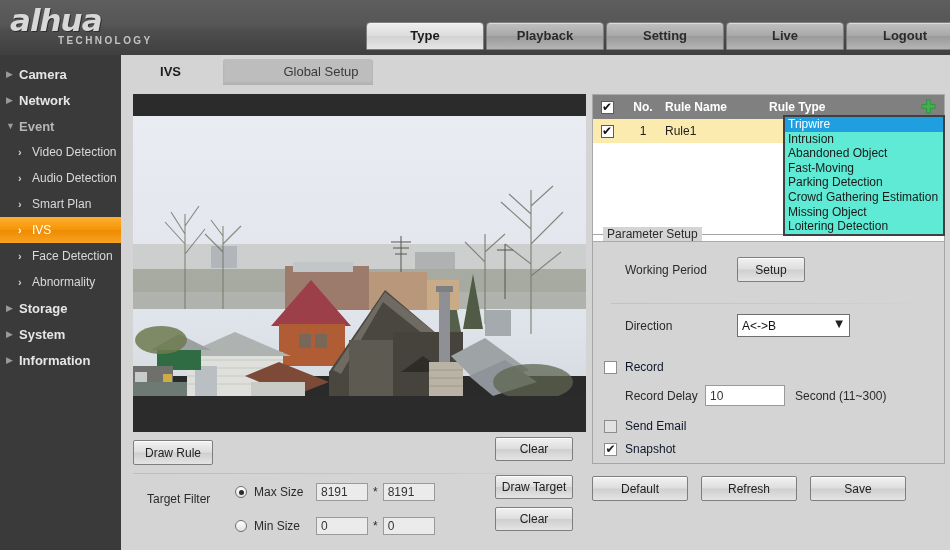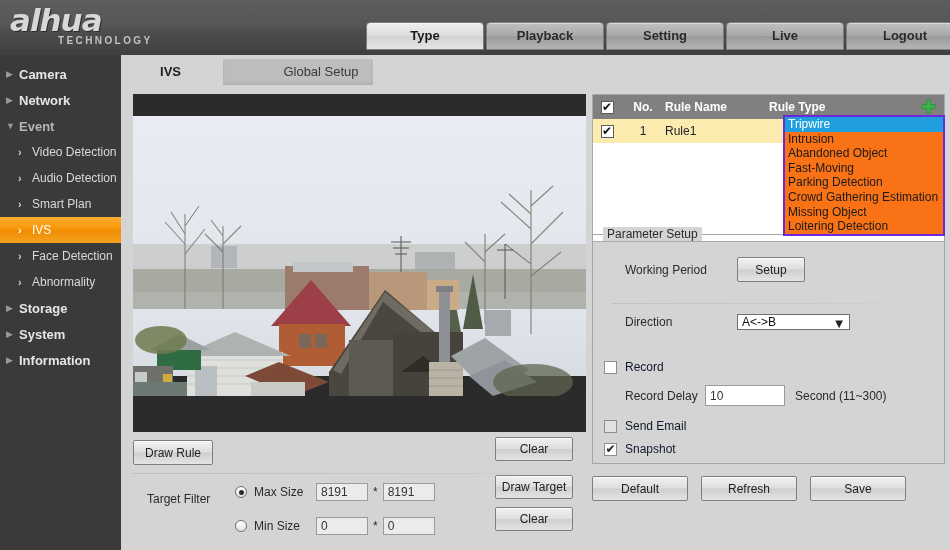--- a/index.html
+++ b/index.html
@@ -120,36 +120,36 @@
   .plus{position:absolute;right:8px;top:4px;width:15px;height:15px;cursor:pointer;}
   .ck{width:13px;height:13px;border:1px solid #5c5c5c;background:#fff;box-sizing:border-box;
     display:flex;align-items:center;justify-content:center;cursor:pointer;}
   .ck span{font-size:12px;line-height:11px;color:#111;font-family:"DejaVu Sans",sans-serif;}
   .tbody{height:122px;background:#fff;position:relative;}
   .trow{height:24px;display:flex;align-items:center;background:#fcebaf;font-size:12px;color:#222;}
   .td-ck{width:28px;display:flex;justify-content:center;}
   .td-no{width:44px;text-align:center;}
   .td-name{width:118px;}
 
-  .ddl{position:absolute;left:190px;top:-4px;width:162px;border:2px solid #6d28d9;
-    background:#f97316;z-index:20;box-sizing:border-box;}
+  .ddl{position:absolute;left:190px;top:-4px;width:162px;border:2px solid #404040;
+    background:#5eead4;z-index:20;box-sizing:border-box;}
   .ddl .opt{height:14.6px;line-height:14.6px;font-size:12px;color:#1a1a1a;
     padding-left:3px;white-space:nowrap;cursor:pointer;}
   .ddl .opt.sel{background:#1f9fe0;color:#fff;}
 
   
   .fieldset{position:absolute;left:0;top:140px;width:353px;height:230px;
     border:1px solid #a5a5a5;box-sizing:border-box;}
   .legend{position:absolute;left:10px;top:-8px;background:#d4d4d4;padding:0 4px;
     font-size:12px;color:#2a2a2a;}
   .frow{position:absolute;display:flex;align-items:center;}
   .flabel{font-size:12px;color:#2a2a2a;}
   .sep{position:absolute;left:18px;top:68px;width:318px;height:1px;
     background:linear-gradient(90deg,#c2c2c2,#cccccc 70%,#d4d4d4);}
-  .sel-dd{width:113px;height:16px;border:1px solid #6f6f6f;background:#fff;
+  .sel-dd{width:113px;height:23px;border:1px solid #6f6f6f;background:#fff;
     display:flex;align-items:center;font-size:12px;color:#111;padding-left:4px;
     box-sizing:border-box;position:relative;cursor:pointer;}
   .sel-dd .arw{position:absolute;right:6px;top:4px;font-size:10px;color:#222;
     font-family:"DejaVu Sans",sans-serif;line-height:10px;}
   .cbrow{position:absolute;display:flex;align-items:center;}
   .cb{width:13px;height:13px;border:1px solid #8d8d8d;background:#fff;box-sizing:border-box;
     display:flex;align-items:center;justify-content:center;cursor:pointer;flex:0 0 auto;}
   .cb.muted{background:#e2e2e2;}
   .cb span{font-size:12px;line-height:11px;color:#222;font-family:"DejaVu Sans",sans-serif;}
   .cbtxt{font-size:12px;color:#0f172a;margin-left:8px;}

